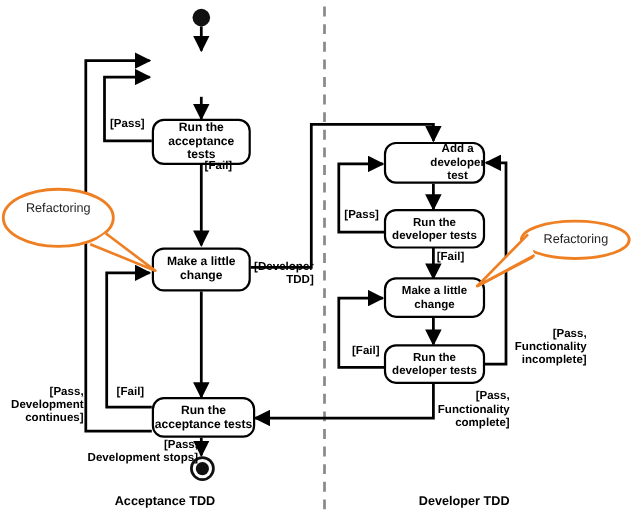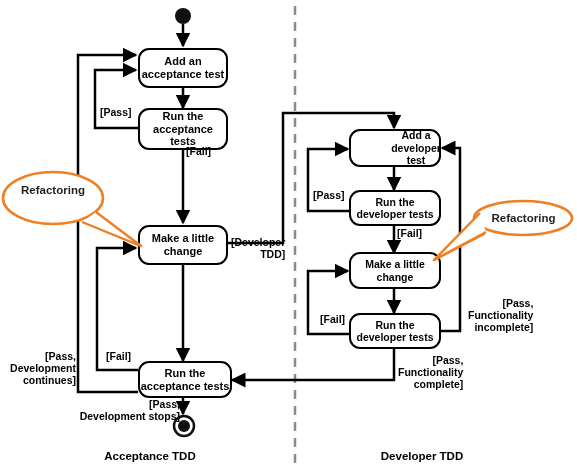--- a/index.html
+++ b/index.html
@@ -60,21 +60,21 @@
     position: absolute;
     z-index: 5;
     display: flex;
     align-items: center;
     justify-content: center;
   }
   .callout-text {
     position: relative;
     z-index: 2;
     color: #231f20;
-    font-weight: bold;
+    font-weight: normal;
     white-space: nowrap;
   }
   .callout svg {
     position: absolute;
     top: 0;
     left: 0;
   }
 </style>
 </head>
 <body>
@@ -124,24 +124,20 @@
       <path d="M 394 288 L 394 313" marker-end="url(#arrow)"></path>
 
       <path d="M 350 334 L 308 334 L 308 271 L 348 271" marker-end="url(#arrow)"></path>
 
       <path d="M 440 331 L 460 331 L 460 148 L 442 148" marker-end="url(#arrow)"></path>
 
       <path d="M 394 348 L 394 380 L 232 380" marker-end="url(#arrow)"></path>
     </g>
   </svg>
 
-  <div class="state-box" style="left:138px; top:48px; width:90px; height:40px; font-size:11px;">
-    <span style="white-space: pre-line;">Add an
-acceptance test</span>
-  </div>
 
   <div class="state-box" style="left:138px; top:108px; width:90px; height:42px; font-size:11px;">
     <span style="white-space: pre-line;">Run the
 acceptance tests</span>
   </div>
 
   <div class="state-box" style="left:138px; top:225px; width:90px; height:40px; font-size:11px;">
     <span style="white-space: pre-line;">Make a little
 change</span>
   </div>

